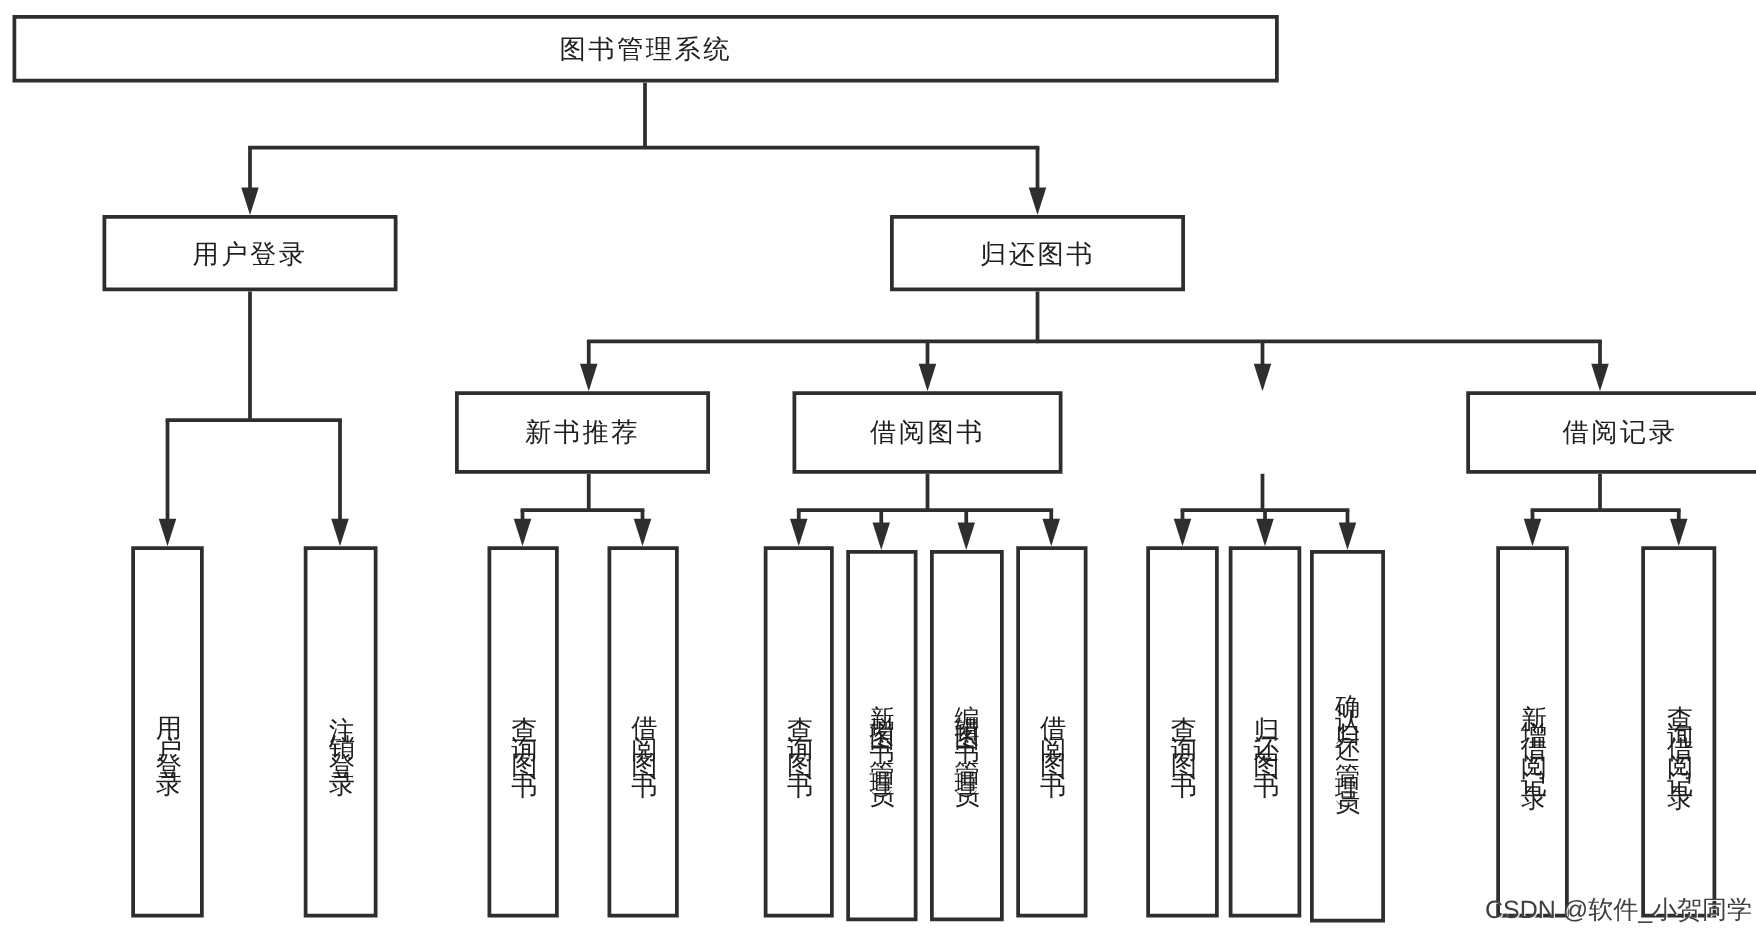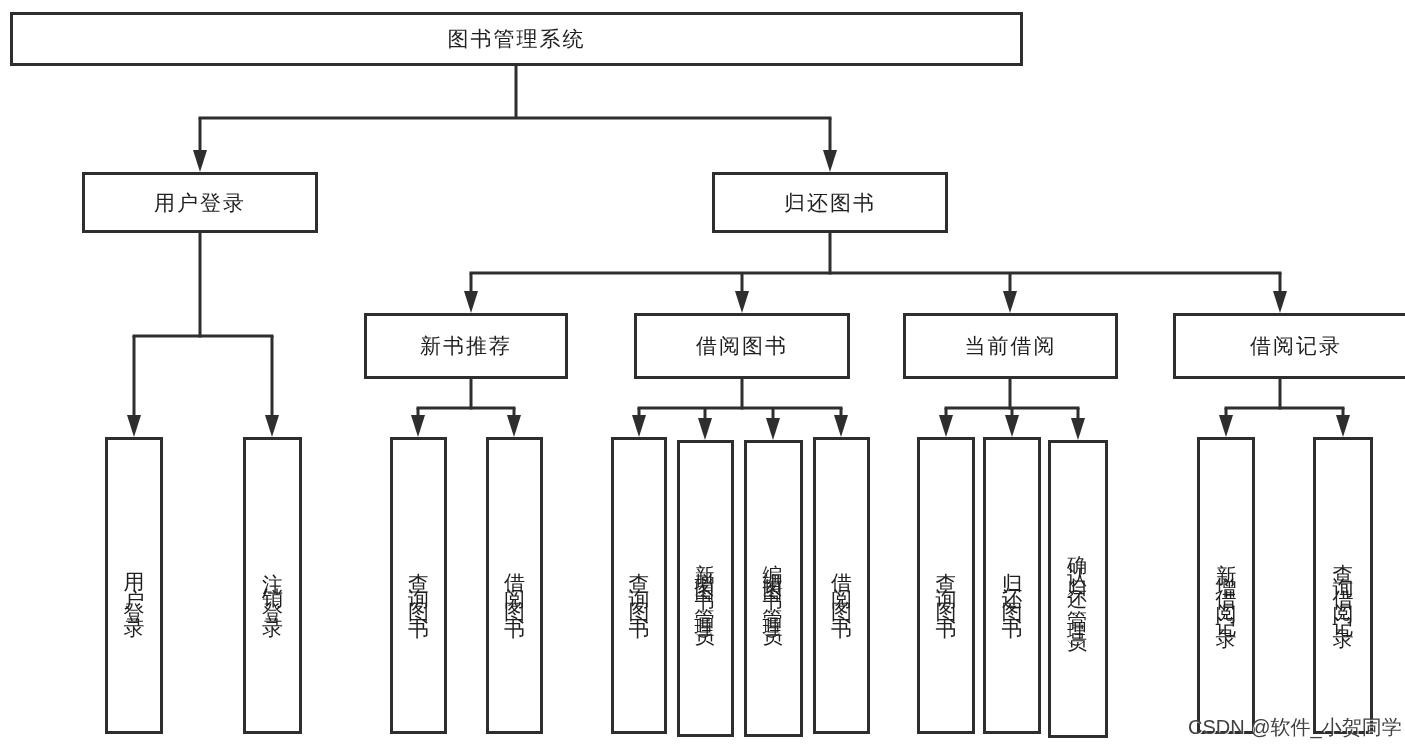--- a/index.html
+++ b/index.html
@@ -109,21 +109,20 @@
       <polygon points="1336,415 1350,415 1343,437"></polygon>
   </svg>
 
   <div class="node hbox" style="left:10px;top:12px;width:1013px;height:54px">图书管理系统</div>
 
   <div class="node hbox" style="left:82px;top:172px;width:236px;height:61px">用户登录</div>
   <div class="node hbox" style="left:712px;top:172px;width:236px;height:61px">归还图书</div>
 
   <div class="node hbox" style="left:364px;top:313px;width:204px;height:66px">新书推荐</div>
   <div class="node hbox" style="left:634px;top:313px;width:216px;height:66px">借阅图书</div>
-  <div class="node hbox" style="left:903px;top:313px;width:215px;height:66px">当前借阅</div>
   <div class="node hbox" style="left:1173px;top:313px;width:246px;height:66px">借阅记录</div>
 
   <div class="node vbox n4" style="left:105px;top:437px;width:58px;height:297px">
     <span>用户登录</span>
   </div>
   <div class="node vbox n4" style="left:243px;top:437px;width:59px;height:297px">
     <span>注销登录</span>
   </div>
 
   <div class="node vbox n4" style="left:390px;top:437px;width:57px;height:297px">

